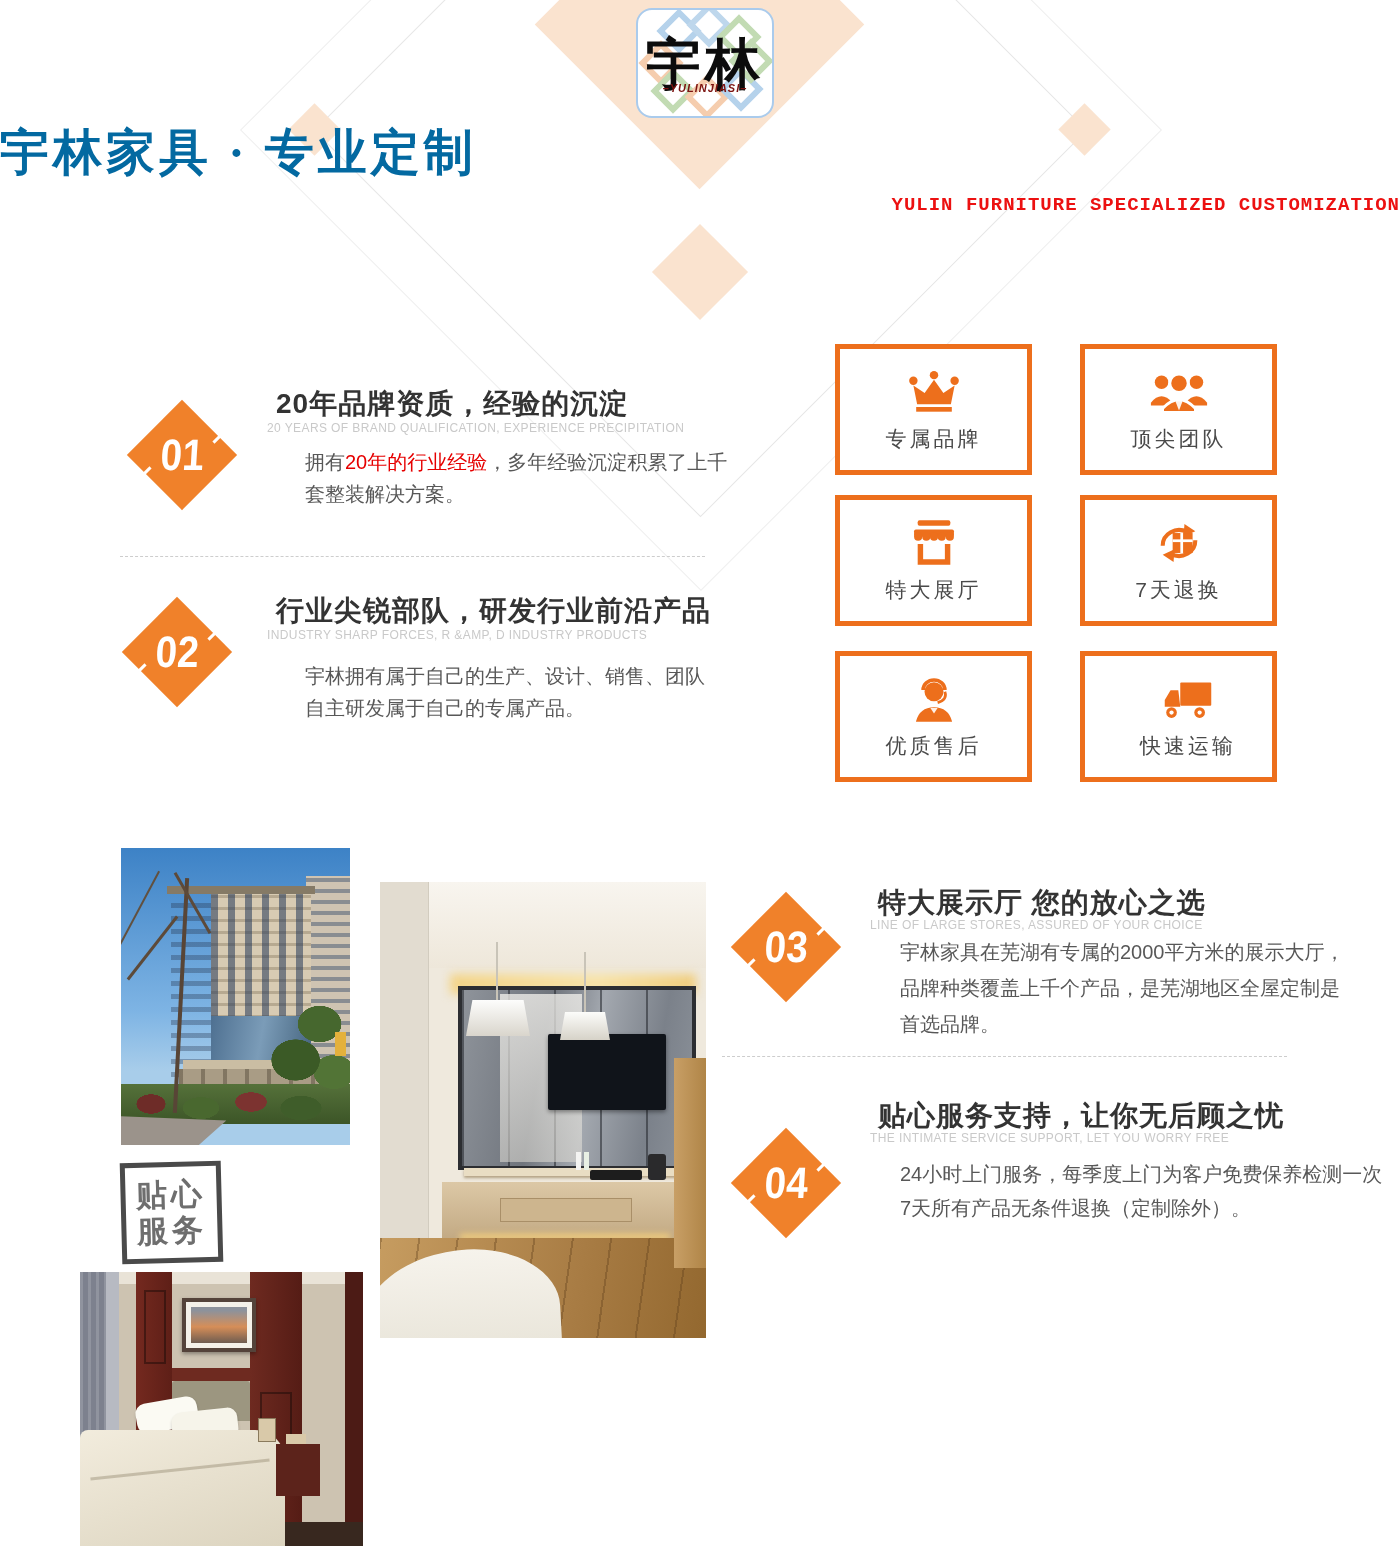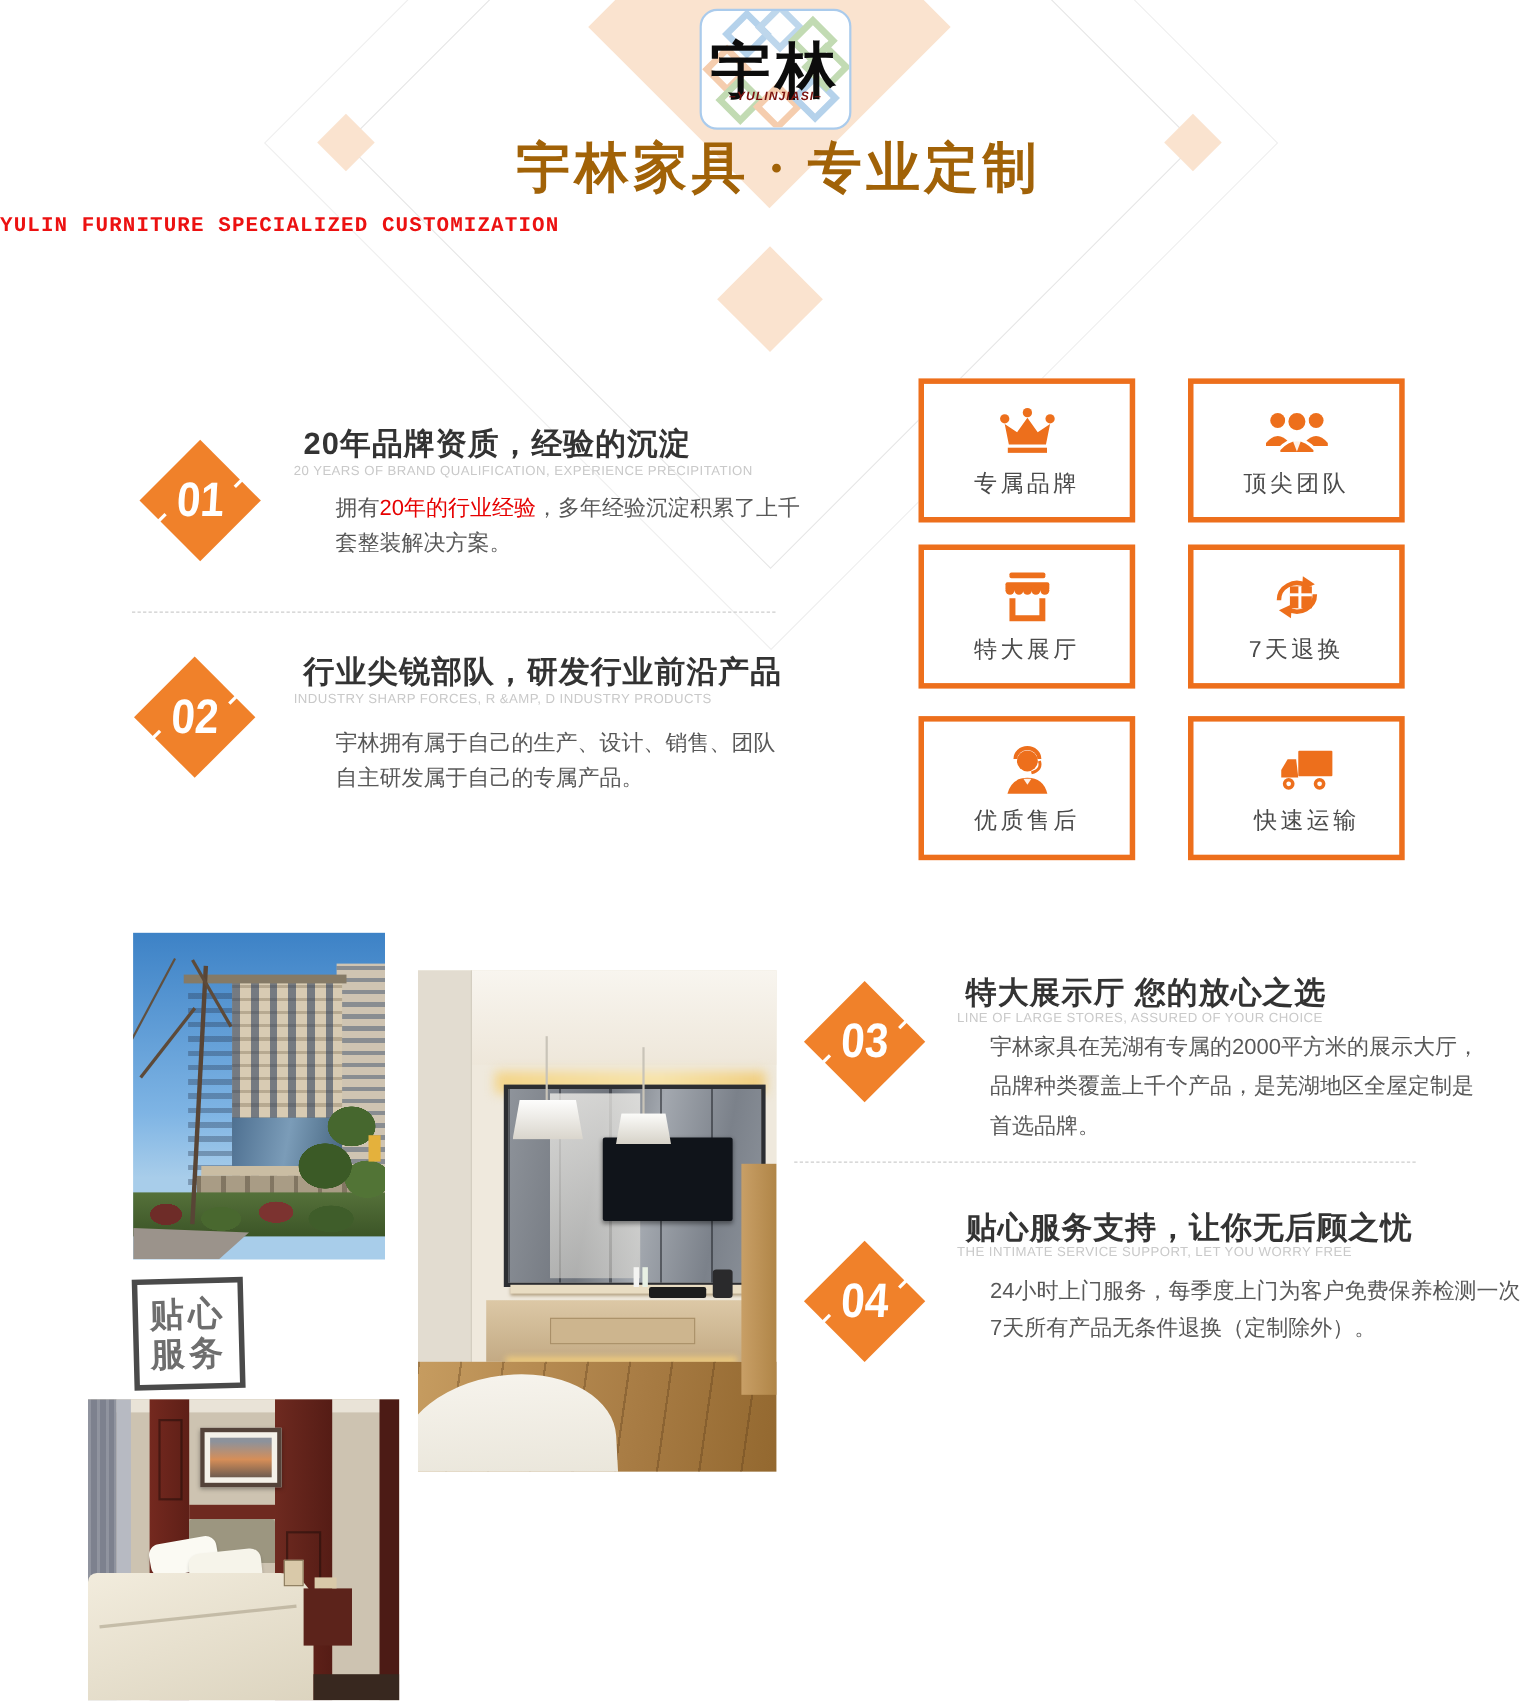--- a/index.html
+++ b/index.html
@@ -13,24 +13,24 @@
   
   .logo-box{position:absolute;left:636px;top:8px;width:134px;height:106px;background:#fff;
             border:2px solid #aacbec;border-radius:16px;z-index:6;overflow:hidden;}
   .logo-cn{position:absolute;left:0;right:0;top:18px;text-align:center;
            font-family:"Liberation Serif","DejaVu Serif",serif;font-weight:700;
            font-size:55px;color:#0c0c0c;letter-spacing:4px;z-index:3;}
   .logo-en{position:absolute;left:0;right:0;top:72px;text-align:center;font-weight:700;
            font-style:italic;font-size:11px;color:#7c1310;letter-spacing:1px;z-index:3;}
 
   
-  .main-title{position:absolute;left:0;right:0;top:120px;text-align:center;z-index:6;
+  .main-title{position:absolute;left:0;right:0;top:120px;z-index:6;
               font-family:"Liberation Serif","DejaVu Serif",serif;
-              font-size:49px;font-weight:700;color:#a16207;letter-spacing:4px;margin-left:16px;}
-  .main-sub{position:absolute;left:0;right:0;top:194px;text-align:left;z-index:6;
+              font-size:49px;font-weight:700;color:#0369a1;letter-spacing:4px;}
+  .main-sub{position:absolute;left:0;right:0;top:194px;text-align:right;z-index:6;
             font-family:"Liberation Mono","DejaVu Sans Mono",monospace;
             font-size:19px;font-weight:700;color:#ec1111;letter-spacing:1px;}
 
   
   .step-diamond{position:absolute;width:78px;height:78px;background:#f0812a;transform:rotate(45deg);
                 display:flex;align-items:center;justify-content:center;}
   .step-diamond::before{content:'';position:absolute;top:-9px;left:51px;width:3px;height:17px;background:#fff;}
   .step-diamond::after{content:'';position:absolute;bottom:-9px;left:24px;width:3px;height:17px;background:#fff;}
   .step-diamond span{transform:rotate(-45deg) scaleX(.88) skewX(-4deg);font-size:44px;font-weight:800;color:#fff;}
 

